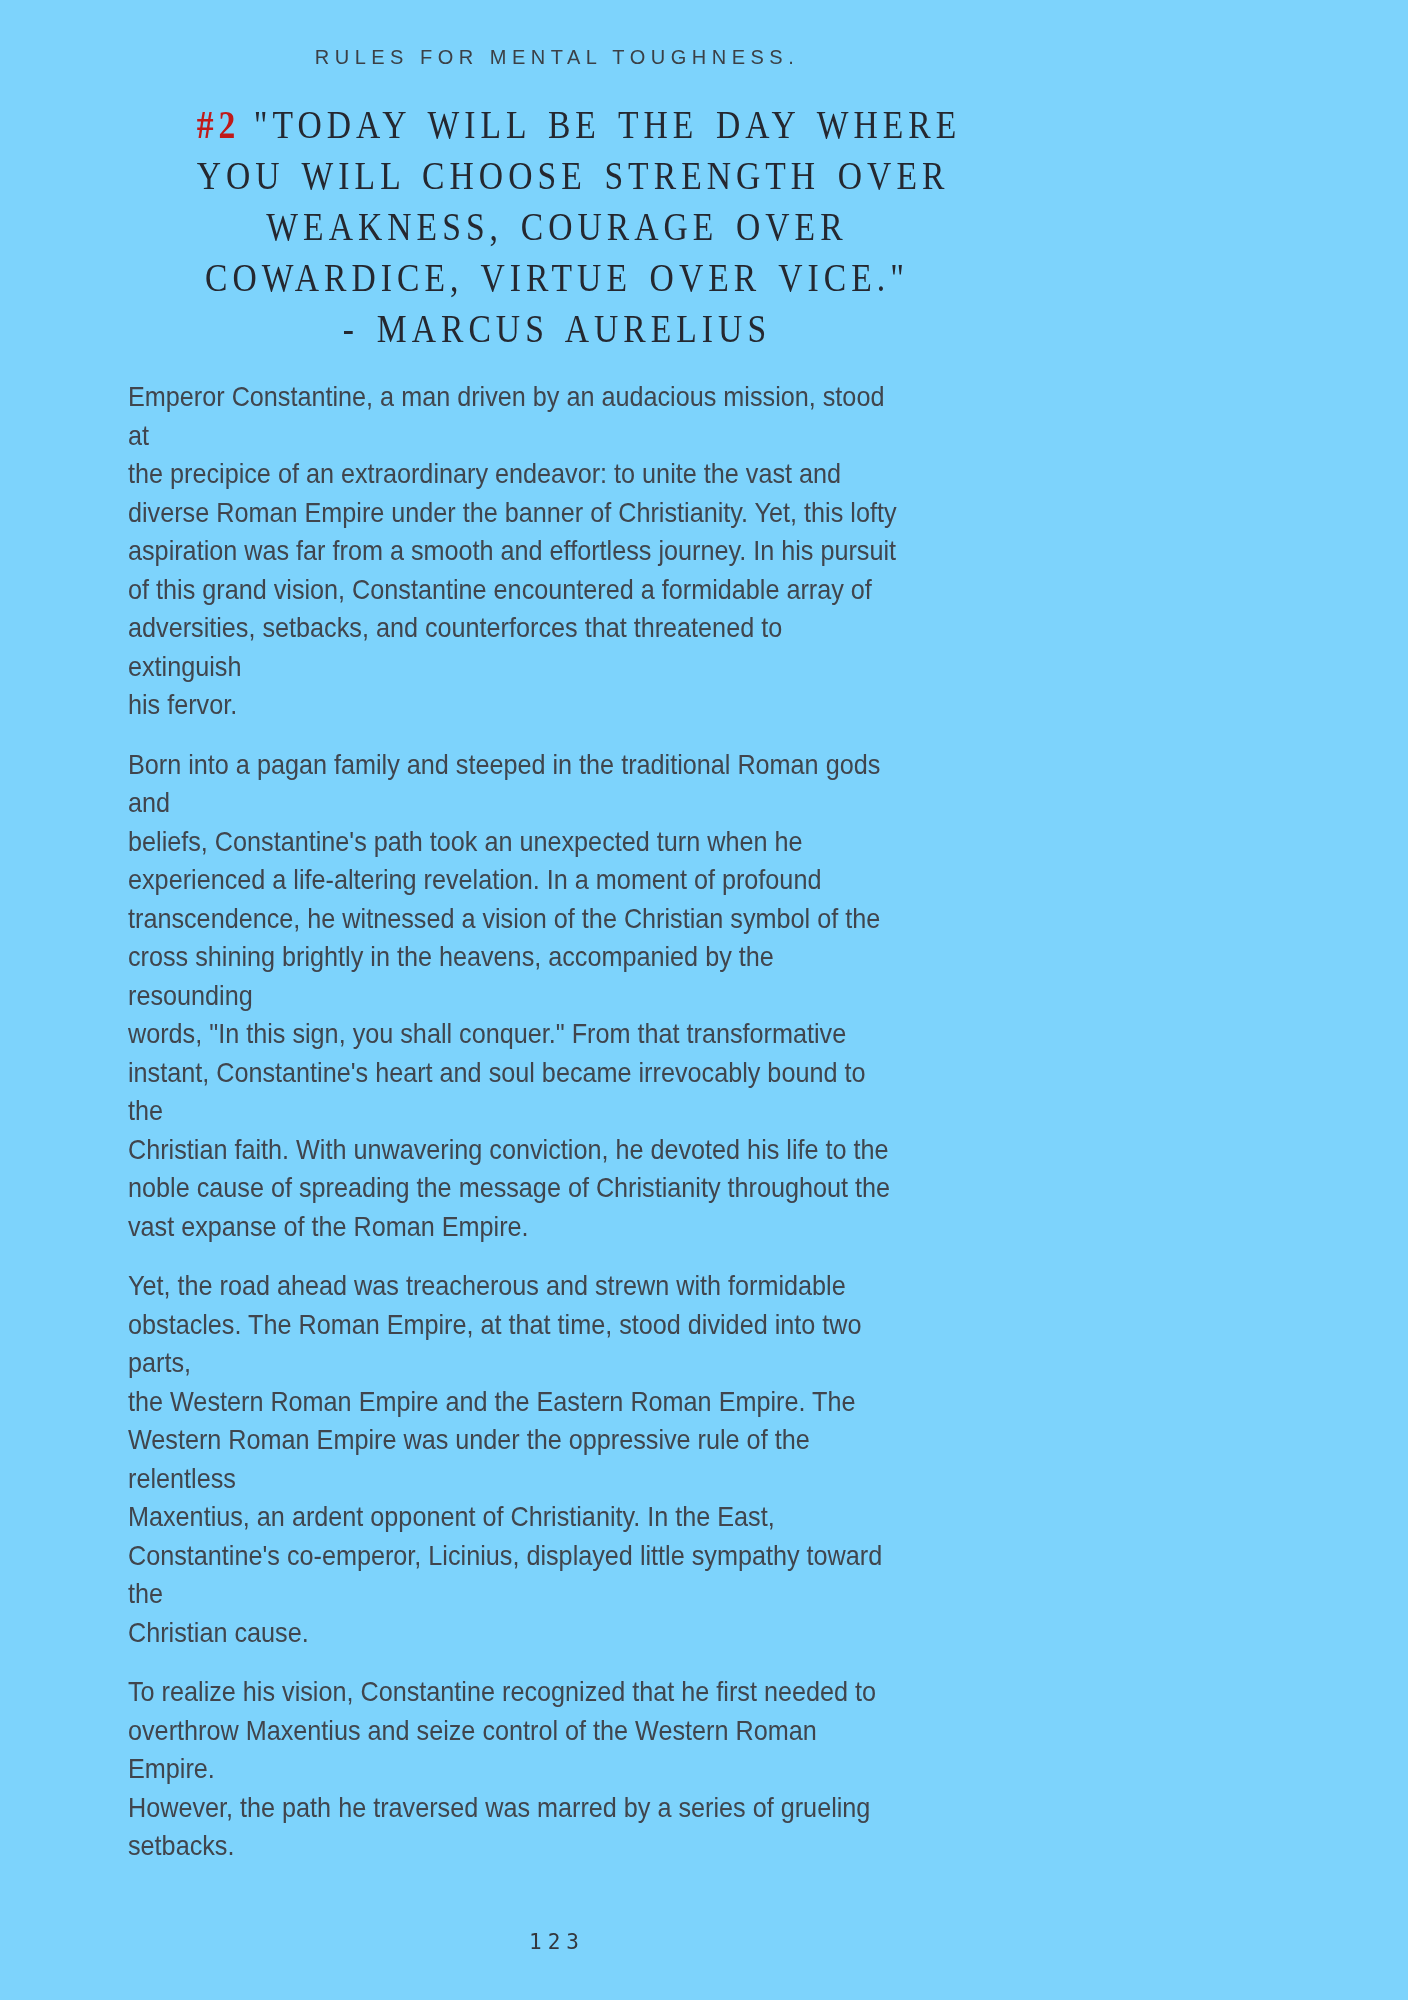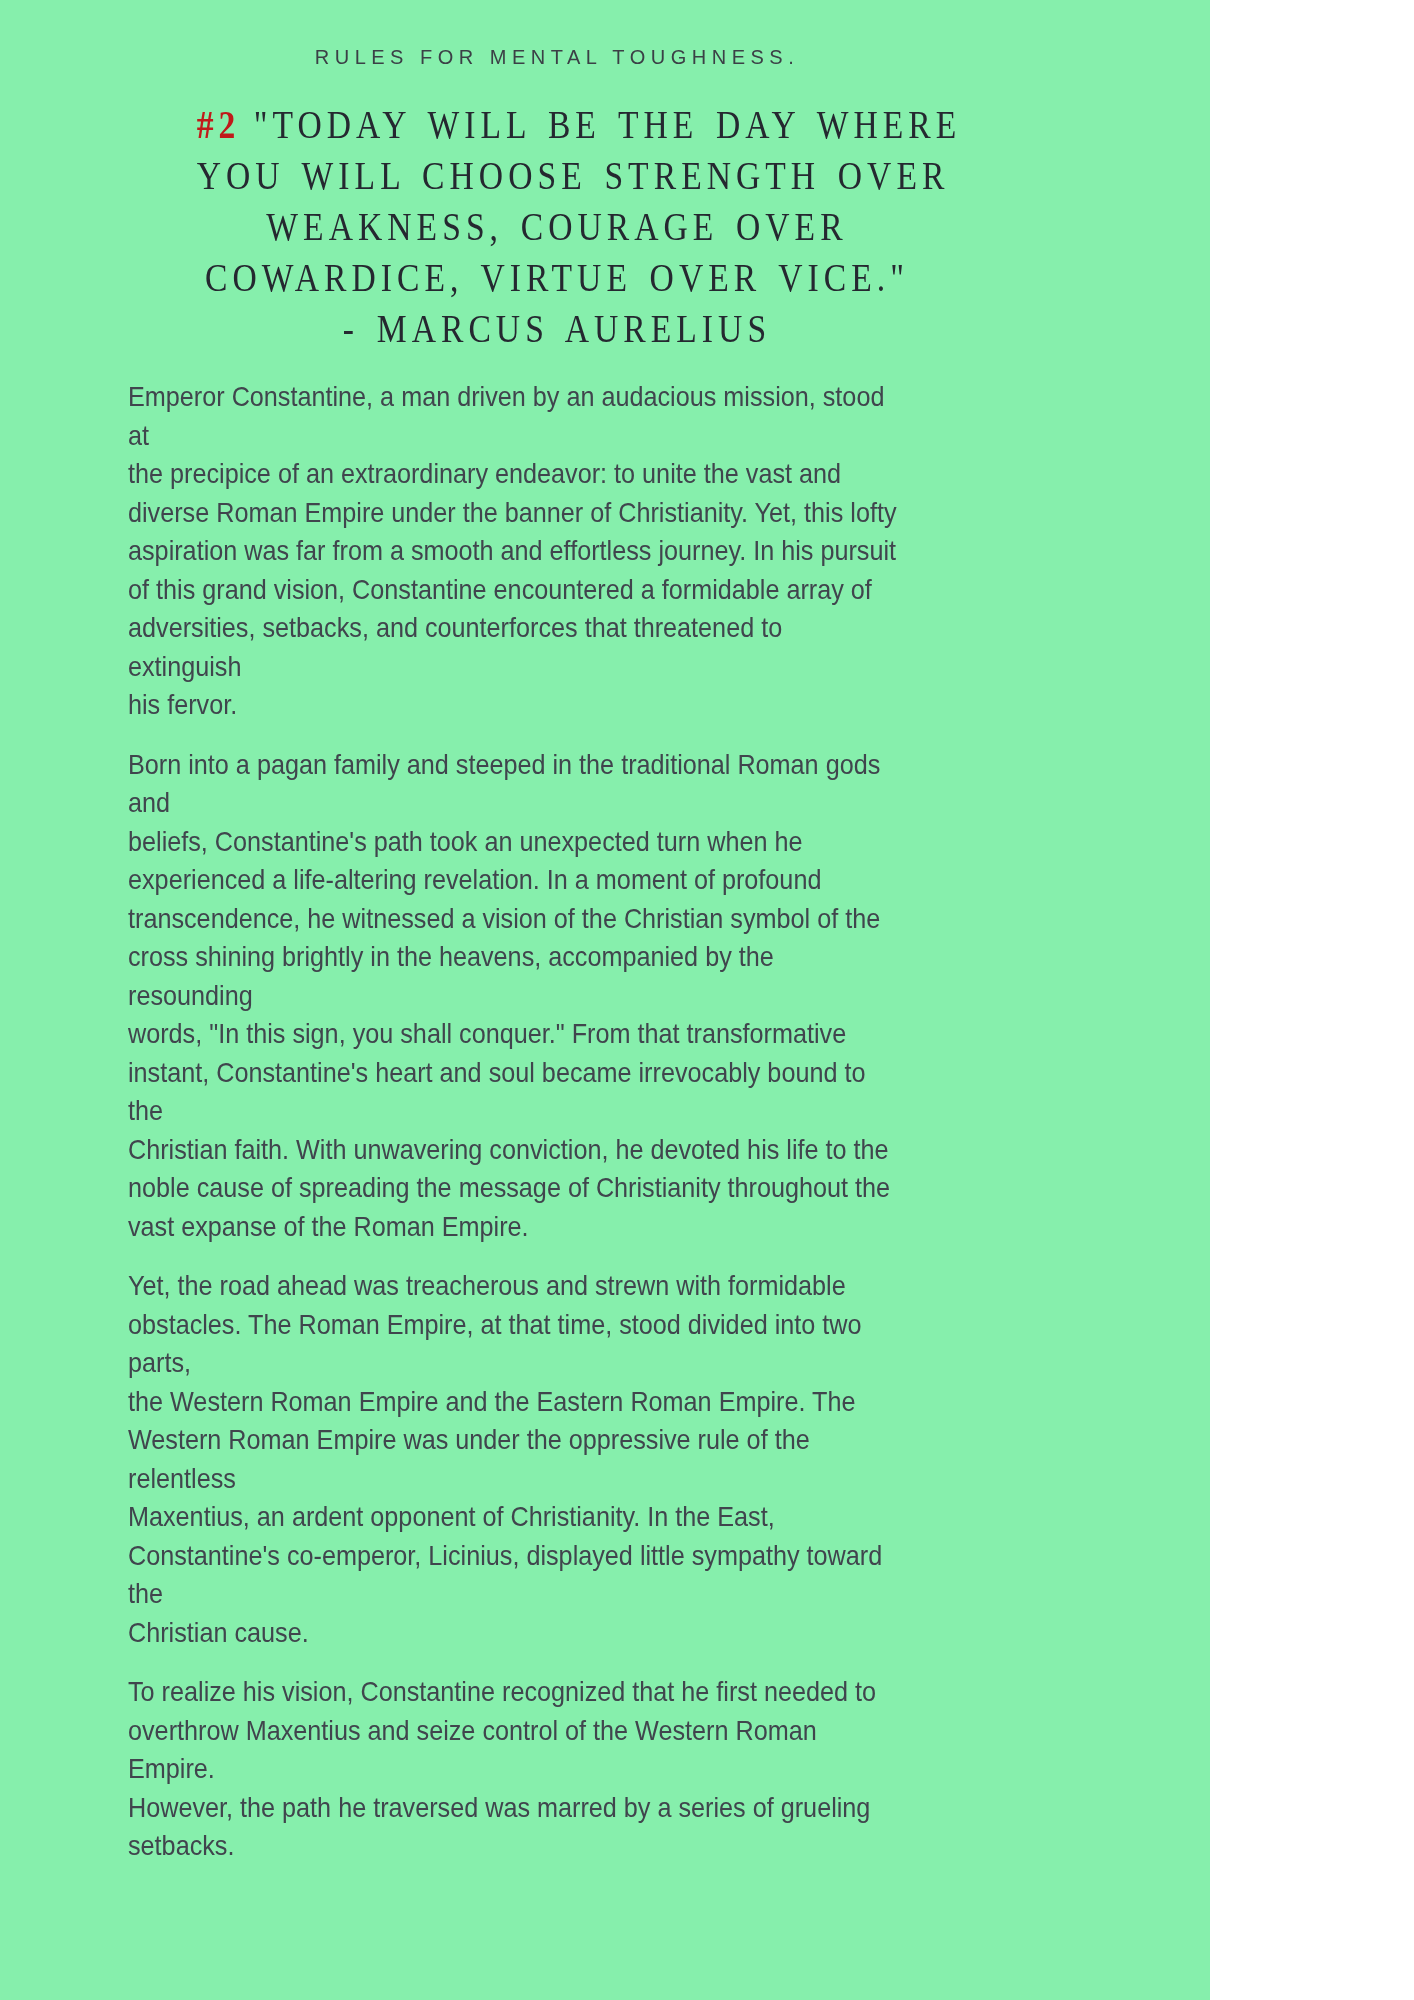--- a/index.html
+++ b/index.html
@@ -7,23 +7,23 @@
     padding: 0;
   }
   body {
     width: 1414px;
     height: 2000px;
     background: #ffffff;
     overflow: hidden;
   }
   .page {
     position: relative;
-    width: 1210px;
+    width: 1408px;
     height: 2000px;
-    background: #86efac;
+    background: #7dd3fc;
   }
   .content {
     position: absolute;
     left: 128px;
     top: 0;
     width: 858px;
   }
   .running-header {
     margin-top: 46px;
     text-align: center;
@@ -124,13 +124,14 @@
 Constantine's co-emperor, Licinius, displayed little sympathy toward the
 Christian cause.</p>
       <p>To realize his vision, Constantine recognized that he first needed to
 overthrow Maxentius and seize control of the Western Roman Empire.
 However, the path he traversed was marred by a series of grueling
 setbacks.</p>
     </div>
 
   </div>
 
+  <div class="page-number">123</div>
 </div>
 
 </body></html>

